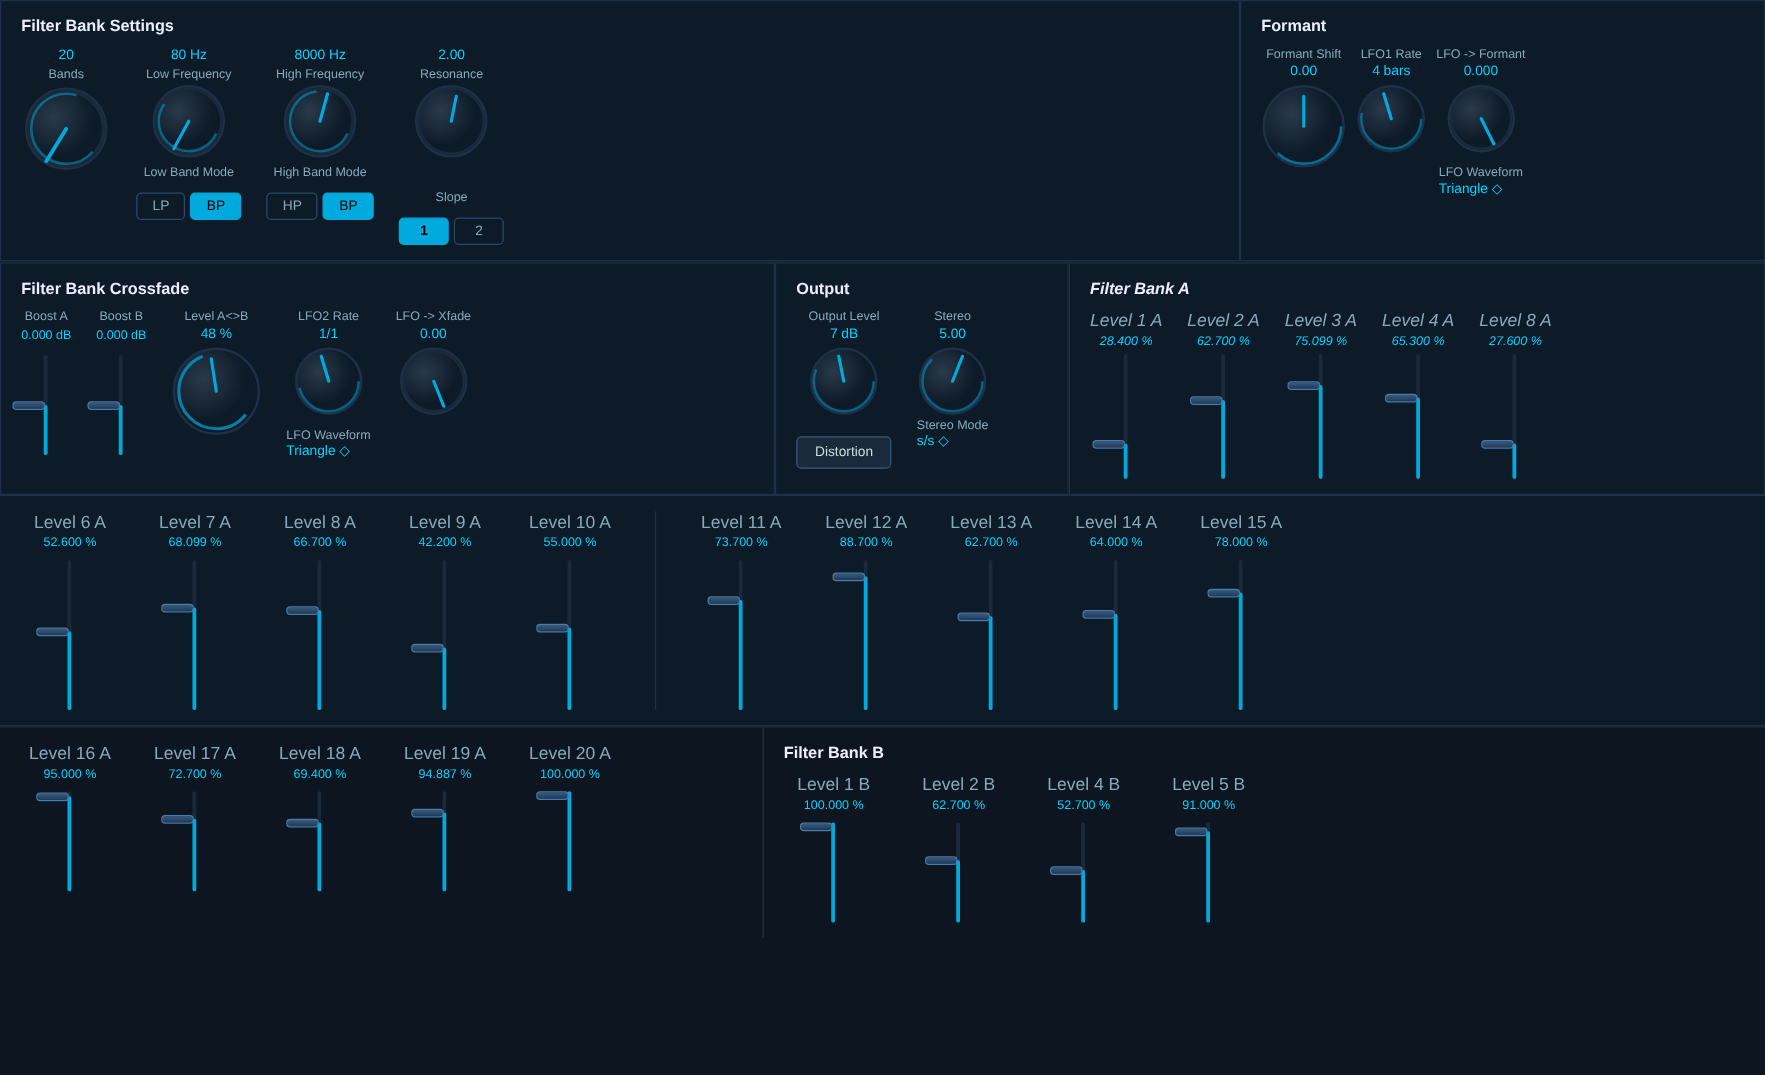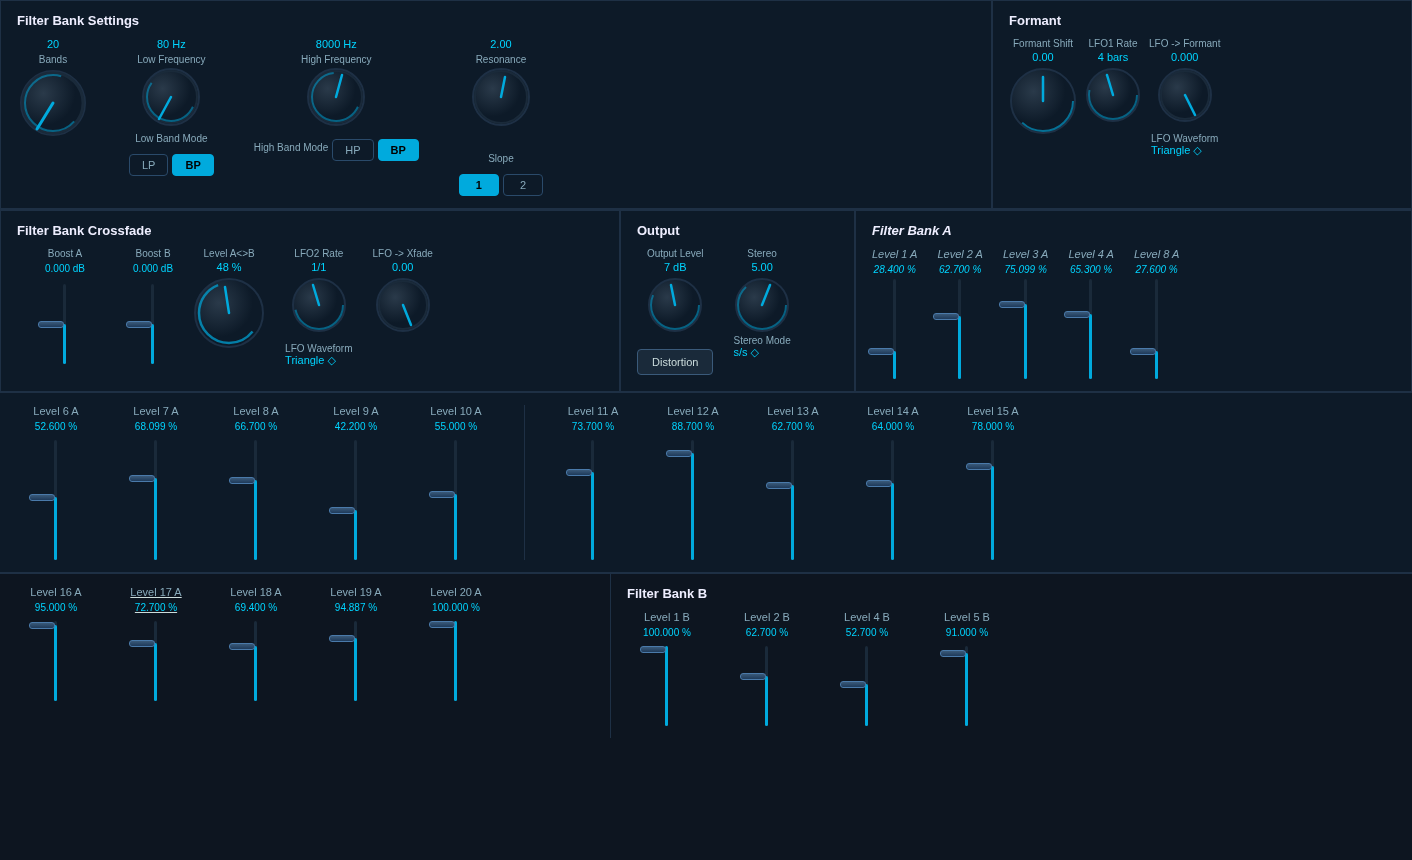--- a/index.html
+++ b/index.html
@@ -70,21 +70,21 @@
       border: 1px solid #2a4a6a;
       background: #0d1a28;
       color: #8ab;
       cursor: pointer;
       font-size: 11px;
     }
     .mode-btn.active {
       background: #00aadd;
       color: #000;
       border-color: #00aadd;
-      font-weight: bold;
+      font-weight: normal;
     }
     
     .slope-btn {
       padding: 4px 16px;
       border-radius: 4px;
       border: 1px solid #2a4a6a;
       background: #0d1a28;
       color: #8ab;
       cursor: pointer;
       font-size: 11px;
@@ -92,21 +92,21 @@
     .slope-btn.active {
       background: #00aadd;
       color: #000;
       border-color: #00aadd;
       font-weight: bold;
     }
     
     .fbs-knob-row {
       display: flex;
       align-items: flex-start;
-      gap: 40px;
+      gap: 20px;
       margin-top: 4px;
     }
     
     .second-row {
       display: flex;
       border-bottom: 1px solid #1e3045;
     }
     .crossfade-panel {
       width: 620px;
       border-right: 1px solid #1e3045;
@@ -121,21 +121,21 @@
     }
     
     .fader-group {
       display: flex;
       flex-direction: column;
       align-items: center;
       gap: 4px;
     }
     .fader-label {
       color: #8ab;
-      font-size: 11px;
+      font-size: 14px;
       text-align: right;
     }
     .fader-value {
       color: #00d4ff;
       font-size: 10px;
       text-align: center;
     }
     
     .slider-row {
       display: flex;
@@ -170,21 +170,20 @@
       cursor: pointer;
       display: flex;
       align-items: center;
       gap: 2px;
     }
     .boost-fader-col {
       display: flex;
       flex-direction: column;
       align-items: center;
       gap: 4px;
-      margin-left: 28px;
     }
     .bottom-row {
       display: flex;
       border-top: 1px solid #1e3045;
       background: #0d1520;
     }
     .bottom-left {
       width: 610px;
       padding: 12px 16px;
       display: flex;
@@ -271,21 +270,21 @@
             <defs>
                 <radialGradient id="kg3" cx="35%" cy="35%">
                   <stop offset="0%" stop-color="#2a3a4a"></stop>
                   <stop offset="100%" stop-color="#0d1a28"></stop>
                 </radialGradient>
               </defs>
             <circle cx="30" cy="30" r="26" fill="none" stroke="#1a2a3a" stroke-width="2"></circle>
             <path d="M 30 30 L 36 8" stroke="#00aadd" stroke-width="2.5" stroke-linecap="round"></path>
             <circle cx="30" cy="30" r="24" fill="none" stroke="#00aadd" stroke-width="2" stroke-dasharray="100 150" stroke-dashoffset="-10" opacity="0.5"></circle>
           </svg>
-          <div style="display:flex; gap:4px; margin-top:4px; flex-direction:row; align-items:center">
+          <div style="display:flex; gap:4px; margin-top:4px; flex-direction:column; align-items:center">
             <div class="knob-label" style="text-align:center;">High Band Mode</div>
             <div class="mode-buttons">
               <button class="mode-btn">HP</button>
               <button class="mode-btn active">BP</button>
             </div>
           </div>
         </div>
 
         <div class="knob-group">
           <div class="knob-value">2.00</div>
@@ -671,21 +670,21 @@
       <div class="fader-group" style="min-width:80px; align-items:center;">
         <div class="fader-label">Level 16 A</div>
         <div class="fader-value">95.000 %</div>
         <div style="position:relative; height:80px; width:30px; margin-top:4px;">
           <div style="position:absolute; left:13px; top:0; width:3px; height:80px; background:#1a2a3a; border-radius:2px;"></div>
           <div style="position:absolute; left:13px; bottom:0; width:3px; height:76px; background:#00aadd; border-radius:2px;"></div>
           <div class="v-fader-thumb" style="top:1px;"></div>
         </div>
       </div>
 
-      <div class="fader-group" style="min-width:80px; align-items:center;text-decoration:underline;">
+      <div class="fader-group" style="min-width:80px; align-items:center;">
         <div class="fader-label">Level 17 A</div>
         <div class="fader-value">72.700 %</div>
         <div style="position:relative; height:80px; width:30px; margin-top:4px;">
           <div style="position:absolute; left:13px; top:0; width:3px; height:80px; background:#1a2a3a; border-radius:2px;"></div>
           <div style="position:absolute; left:13px; bottom:0; width:3px; height:58px; background:#00aadd; border-radius:2px;"></div>
           <div class="v-fader-thumb" style="top:19px;"></div>
         </div>
       </div>
 
       <div class="fader-group" style="min-width:80px; align-items:center;">

